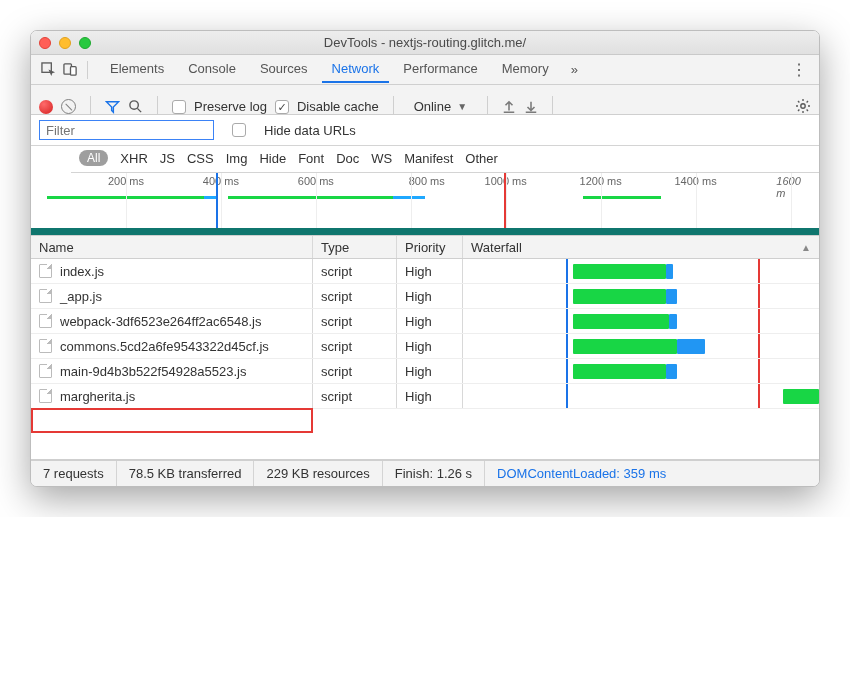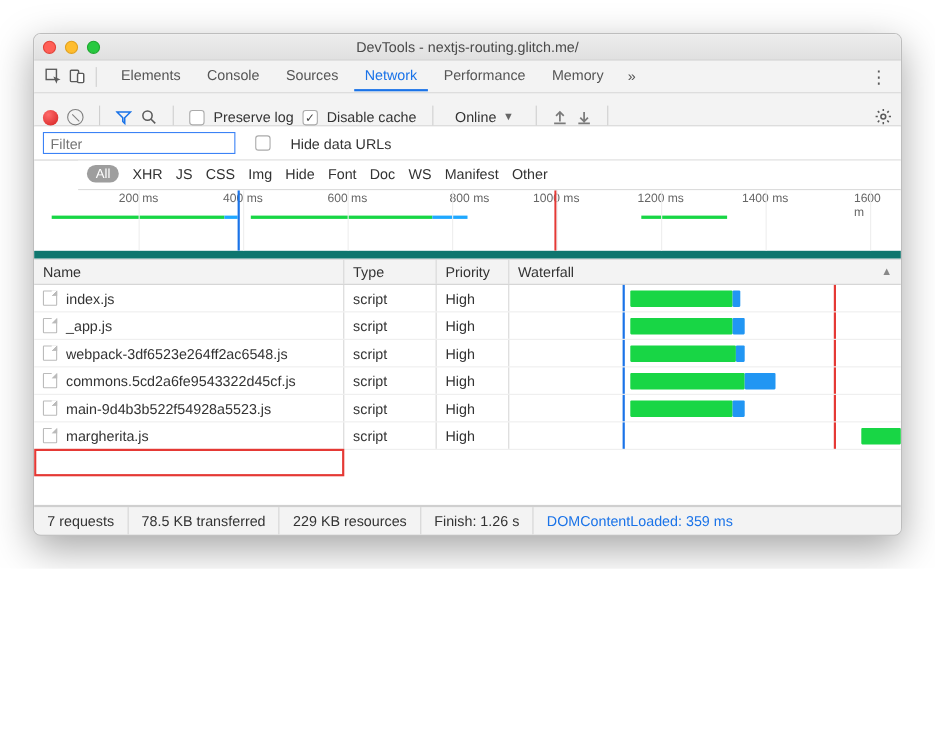--- a/index.html
+++ b/index.html
@@ -297,21 +297,21 @@
 
   <div class="timeline">
     <div class="timeline-ticks" id="ticks">
           <div class="tick" style="left: 12.0482%;">200 ms</div>
           <div class="tick" style="left: 24.0964%;">400 ms</div>
           <div class="tick" style="left: 36.1446%;">600 ms</div>
           <div class="tick" style="left: 48.1928%; margin-left: 16px;">800 ms</div>
           <div class="tick" style="left: 60.241%;">1000 ms</div>
           <div class="tick" style="left: 72.2892%;">1200 ms</div>
           <div class="tick" style="left: 84.3373%;">1400 ms</div>
-          <div class="tick" style="left: 96.3855%;">1600 m</div>
+          <div class="tick" style="left: 96.3855%; font-style: italic;">1600 m</div>
         </div>
     <div class="tl-bars" id="tlbars">
           <div class="tl-seg seg-green" style="left: 2%; width: 20%;"></div>
           <div class="tl-seg seg-blue" style="left: 22%; width: 1.5%;"></div>
           <div class="tl-seg seg-green" style="left: 25%; width: 21%;"></div>
           <div class="tl-seg seg-blue" style="left: 46%; width: 4%;"></div>
           <div class="tl-seg seg-green" style="left: 70%; width: 10%;"></div>
         </div>
     <div class="tl-marker-blue" style="left:23.5%"></div>
     <div class="tl-marker-red" style="left:60%"></div>

